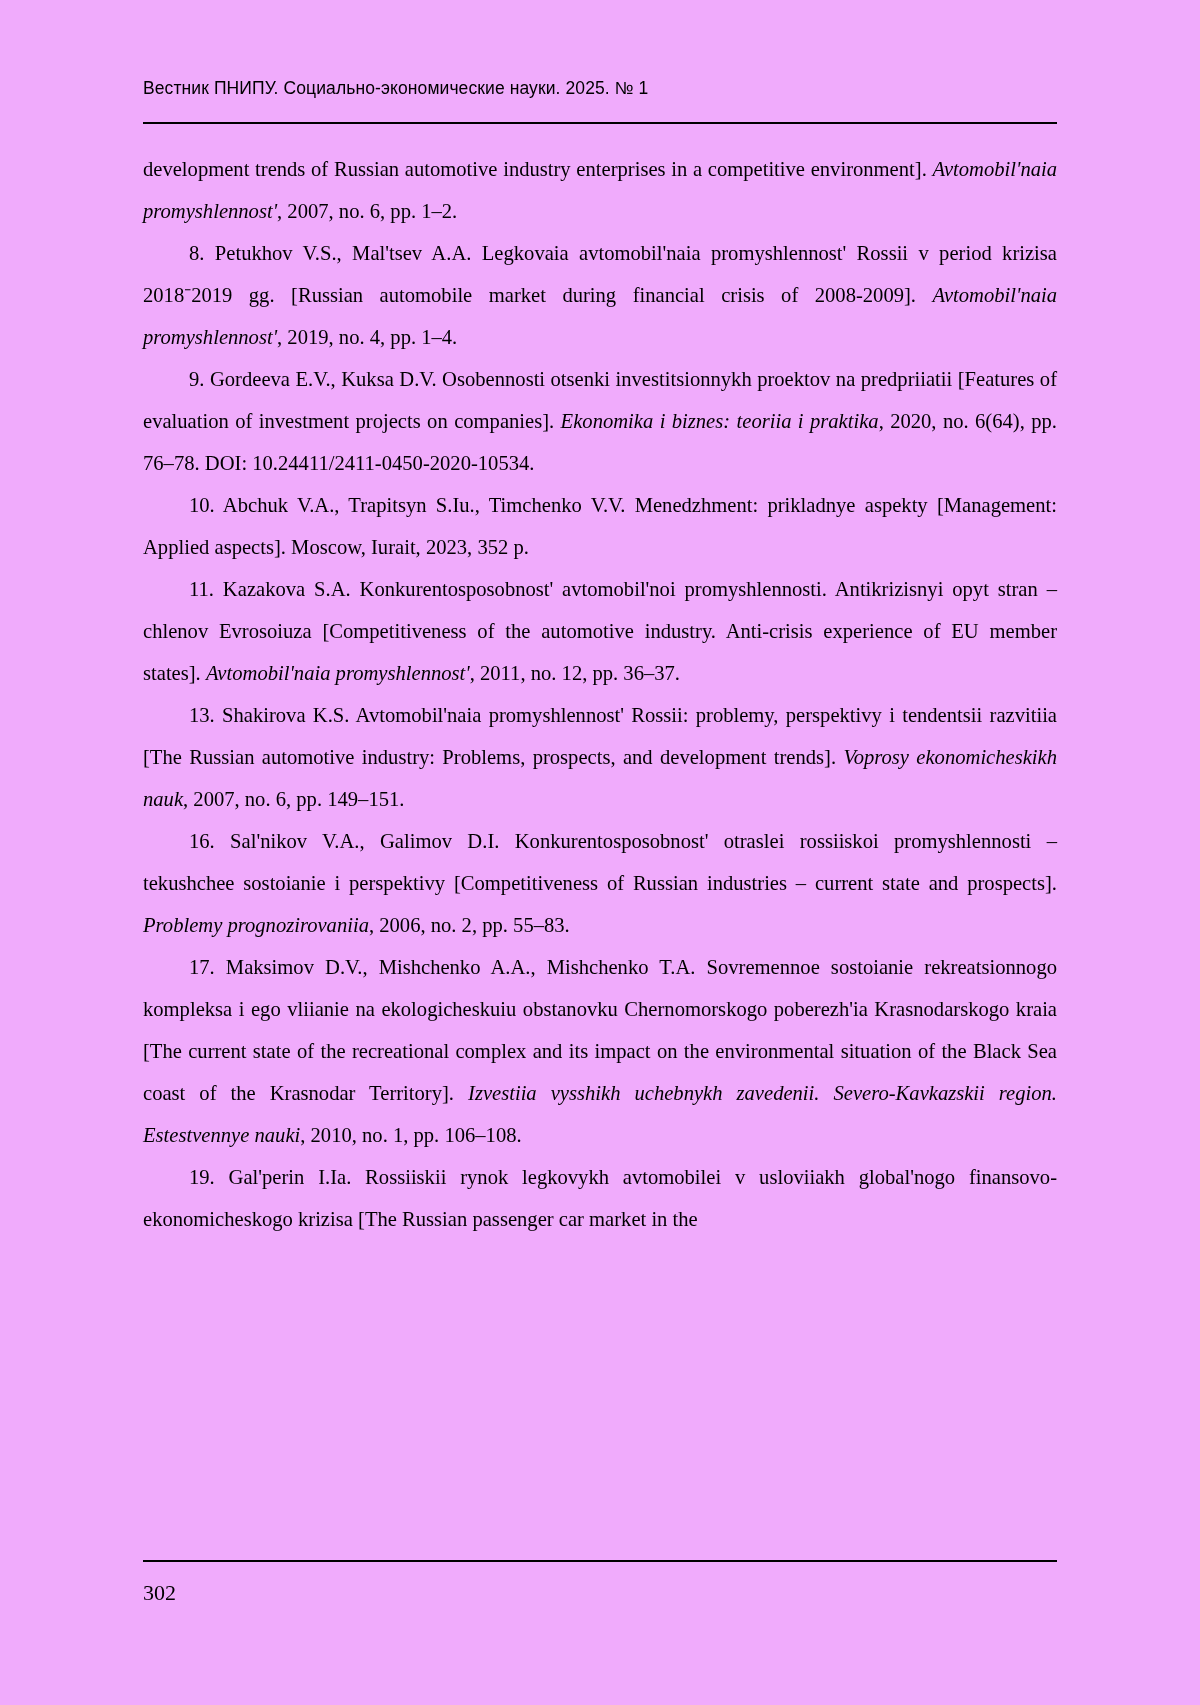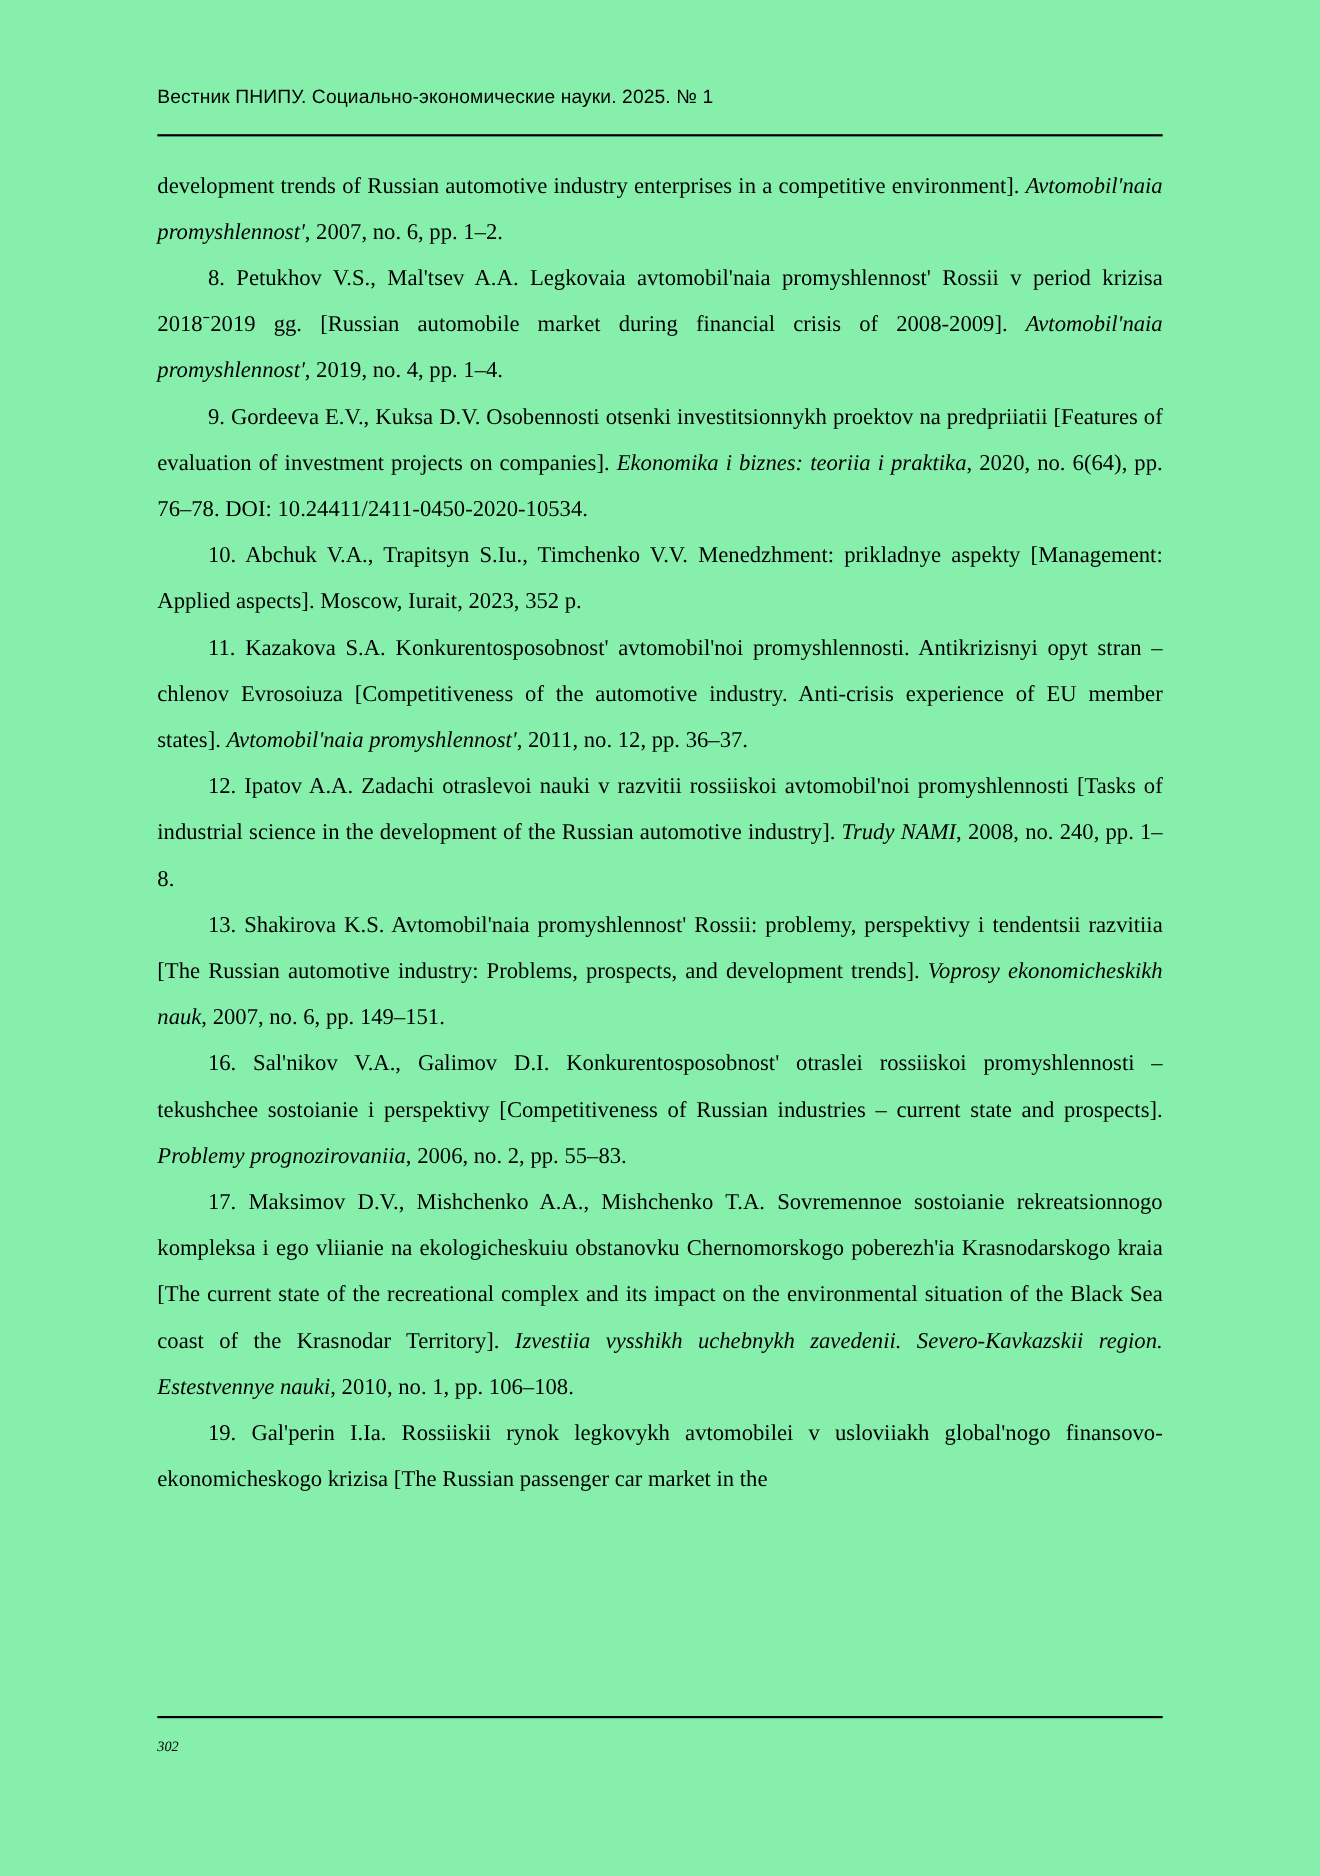--- a/index.html
+++ b/index.html
@@ -5,21 +5,21 @@
   html, body {
     margin: 0;
     padding: 0;
     background: #ffffff;
   }
   .page {
     position: relative;
     width: 1200px;
     height: 1705px;
     margin: 0 auto;
-    background: #86efac;
+    background: #f0abfc;
     box-sizing: border-box;
   }
   .running-head {
     position: absolute;
     top: 78px;
     left: 143px;
     right: 143px;
     font-family: "Liberation Sans", sans-serif;
     font-size: 17.5px;
     color: #000;
@@ -62,41 +62,39 @@
     text-indent: 0;
   }
   .para i {
     font-style: italic;
   }
   .folio {
     position: absolute;
     top: 1580px;
     left: 143px;
     font-family: "Liberation Serif", serif;
-    font-size: 13px;
+    font-size: 22px;
     color: #000;
-    font-style: italic;
   }
 </style>
 </head>
 <body>
 
 <div class="page">
 
   <div class="running-head">Вестник ПНИПУ. Социально-экономические науки. 2025. № 1</div>
 
   <div class="rule-top"></div>
 
   <div class="body">
       <p class="para no-indent" id="continuation"><span>development trends of Russian automotive industry enterprises in a competitive environment]. </span><i>Avtomobil'naia promyshlennost'</i><span>, 2007, no. 6, pp. 1–2.</span></p>
       <p class="para" id="ref-8"><span>8. Petukhov V.S., Mal'tsev A.A. Legkovaia avtomobil'naia promyshlennost' Rossii v period krizisa 2018⁻2019 gg. [Russian automobile market during financial crisis of 2008-2009]. </span><i>Avtomobil'naia promyshlennost'</i><span>, 2019, no. 4, pp. 1–4.</span></p>
       <p class="para" id="ref-9"><span>9. Gordeeva E.V., Kuksa D.V. Osobennosti otsenki investitsionnykh proektov na predpriiatii [Features of evaluation of investment projects on companies]. </span><i>Ekonomika i biznes: teoriia i praktika</i><span>, 2020, no. 6(64), pp. 76–78. DOI: 10.24411/2411-0450-2020-10534.</span></p>
       <p class="para" id="ref-10"><span>10. Abchuk V.A., Trapitsyn S.Iu., Timchenko V.V. Menedzhment: prikladnye aspekty [Management: Applied aspects]. Moscow, Iurait, 2023, 352 p.</span></p>
       <p class="para" id="ref-11"><span>11. Kazakova S.A. Konkurentosposobnost' avtomobil'noi promyshlennosti. Antikrizisnyi opyt stran – chlenov Evrosoiuza [Competitiveness of the automotive industry. Anti-crisis experience of EU member states]. </span><i>Avtomobil'naia promyshlennost'</i><span>, 2011, no. 12, pp. 36–37.</span></p>
-      <p class="para" id="ref-12"><span>12. Ipatov A.A. Zadachi otraslevoi nauki v razvitii rossiiskoi avtomobil'noi promyshlennosti [Tasks of industrial science in the development of the Russian automotive industry]. </span><i>Trudy NAMI</i><span>, 2008, no. 240, pp. 1–8.</span></p>
       <p class="para" id="ref-13"><span>13. Shakirova K.S. Avtomobil'naia promyshlennost' Rossii: problemy, perspektivy i tendentsii razvitiia [The Russian automotive industry: Problems, prospects, and development trends]. </span><i>Voprosy ekonomicheskikh nauk</i><span>, 2007, no. 6, pp. 149–151.</span></p>
       <p class="para" id="ref-14"><span>16. Sal'nikov V.A., Galimov D.I. Konkurentosposobnost' otraslei rossiiskoi promyshlennosti – tekushchee sostoianie i perspektivy [Competitiveness of Russian industries – current state and prospects]. </span><i>Problemy prognozirovaniia</i><span>, 2006, no. 2, pp. 55–83.</span></p>
       <p class="para" id="ref-17"><span>17. Maksimov D.V., Mishchenko A.A., Mishchenko T.A. Sovremennoe sostoianie rekreatsionnogo kompleksa i ego vliianie na ekologicheskuiu obstanovku Chernomorskogo poberezh'ia Krasnodarskogo kraia [The current state of the recreational complex and its impact on the environmental situation of the Black Sea coast of the Krasnodar Territory]. </span><i>Izvestiia vysshikh uchebnykh zavedenii. Severo-Kavkazskii region. Estestvennye nauki</i><span>, 2010, no. 1, pp. 106–108.</span></p>
       <p class="para" id="ref-19"><span>19. Gal'perin I.Ia. Rossiiskii rynok legkovykh avtomobilei v usloviiakh global'nogo finansovo-ekonomicheskogo krizisa [The Russian passenger car market in the</span></p>
     </div>
 
   <div class="rule-bottom"></div>
 
   <div class="folio">302</div>
 

